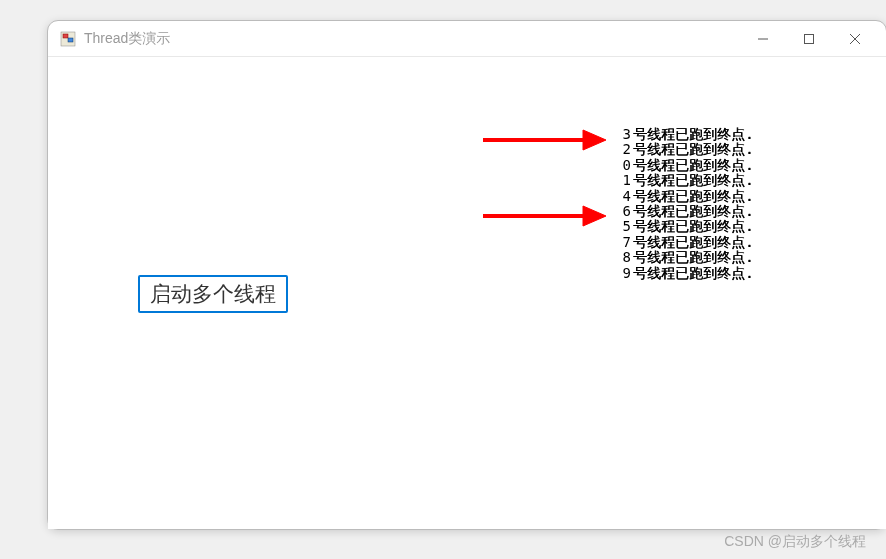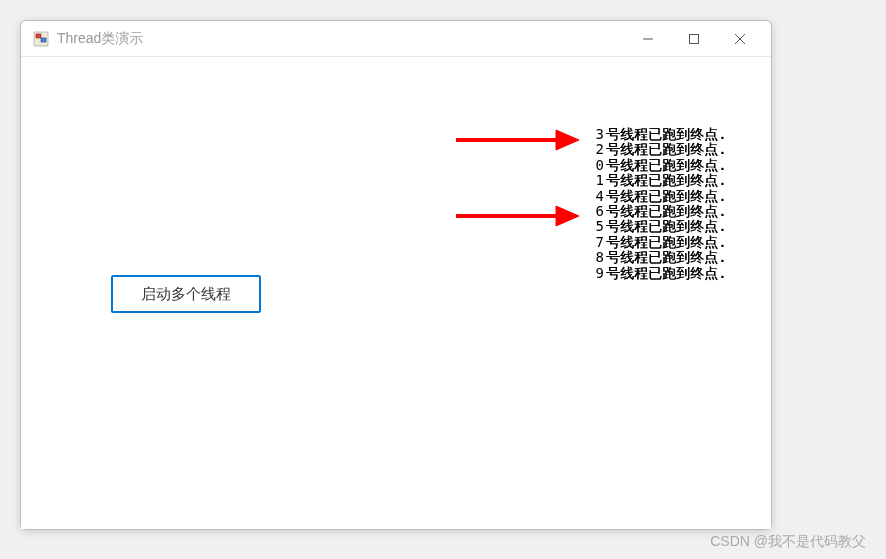--- a/index.html
+++ b/index.html
@@ -10,26 +10,26 @@
     body {
       font-family: "Microsoft YaHei", "SimSun", sans-serif;
       background: #f0f0f0;
       width: 886px;
       height: 559px;
       position: relative;
     }
     .window {
       position: absolute;
       top: 20px;
-      left: 20px;
-      width: 752px;
+      left: 47px;
+      width: 840px;
       height: 510px;
       background: #ffffff;
       border: 1px solid #bbb;
-      border-radius: 6px;
+      border-radius: 11px;
       box-shadow: 0 2px 8px rgba(0,0,0,0.15);
     }
     .titlebar {
       height: 36px;
       display: flex;
       align-items: center;
       padding: 0 8px 0 12px;
       border-bottom: 1px solid #e8e8e8;
     }
     .app-icon {
@@ -65,21 +65,21 @@
     }
     .start-button {
       position: absolute;
       left: 90px;
       top: 218px;
       width: 150px;
       height: 38px;
       background: #ffffff;
       border: 2px solid #0078d7;
       border-radius: 2px;
-      font-size: 15px;
+      font-size: 21px;
       color: #333;
       cursor: pointer;
       font-family: inherit;
     }
     .thread-output {
       position: absolute;
       left: 565px;
       top: 70px;
       font-family: "SimSun", monospace;
       font-size: 14px;
@@ -198,13 +198,13 @@
       <polygon points="105,3 128,13 105,23" fill="#ff0000"></polygon>
     </svg>
     <svg class="arrow" style="left:430px; top:146px;" width="130" height="26">
       <line x1="5" y1="13" x2="105" y2="13" stroke="#ff0000" stroke-width="4"></line>
       <polygon points="105,3 128,13 105,23" fill="#ff0000"></polygon>
     </svg>
 
   </div>
 </div>
 
-<div class="watermark">CSDN @我不是代码教父</div>
+<div class="watermark">CSDN @启动多个线程</div>
 
 </body></html>

